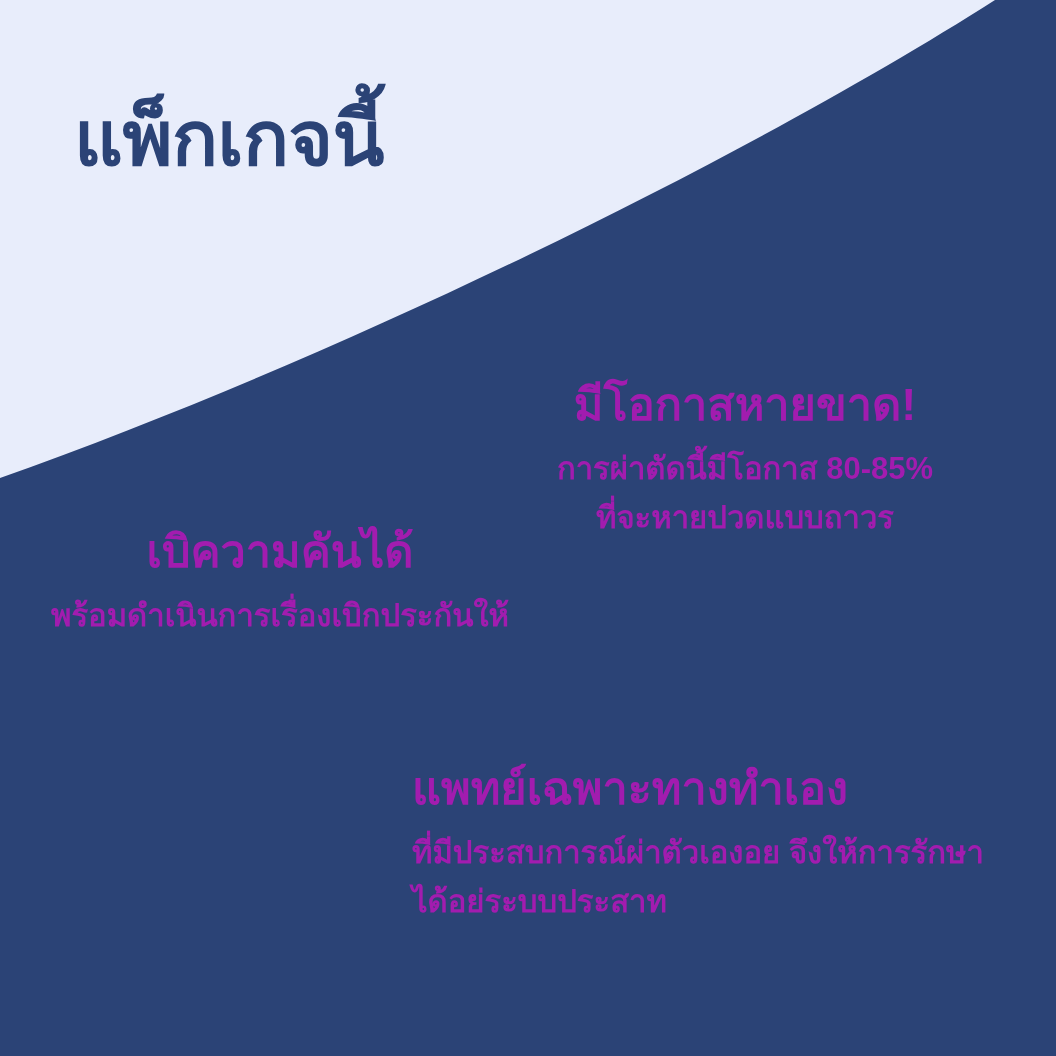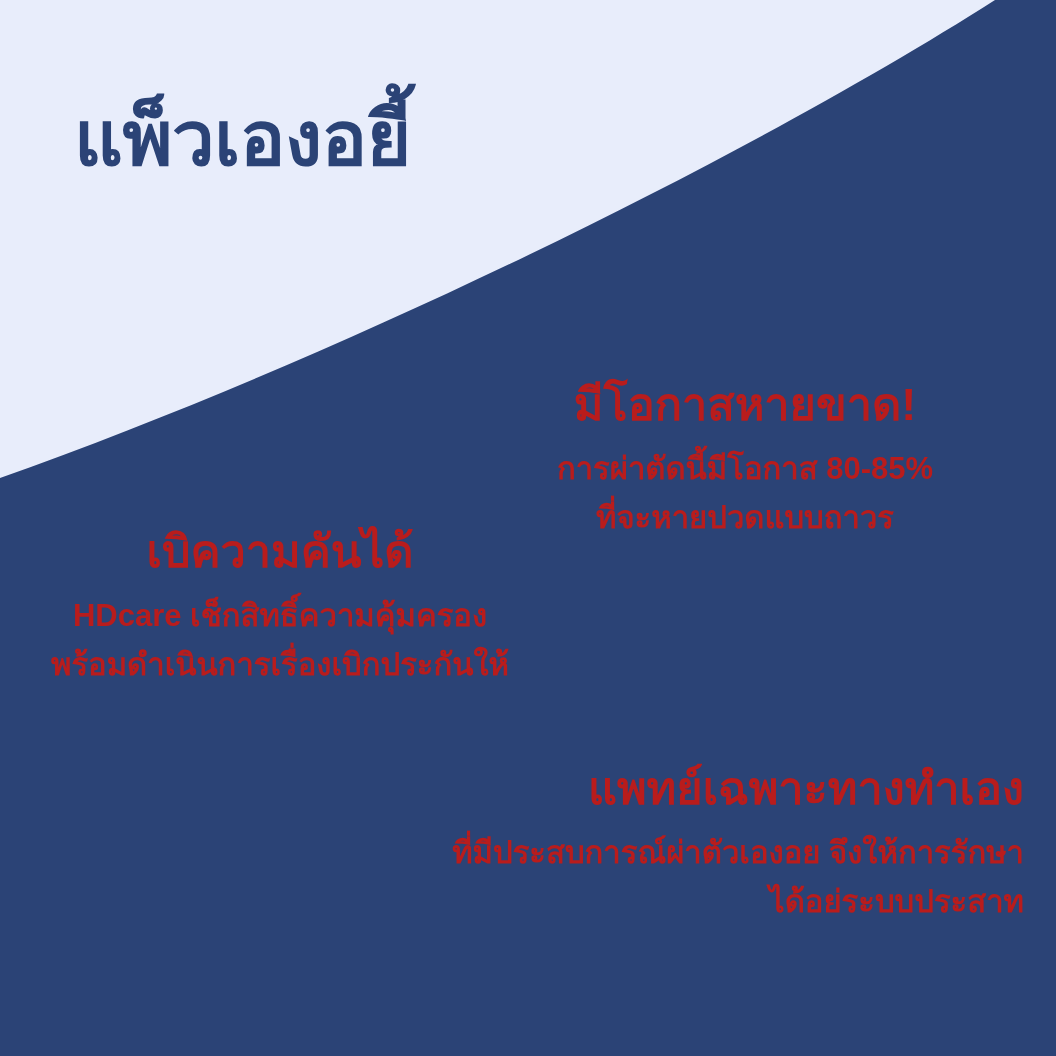--- a/index.html
+++ b/index.html
@@ -46,21 +46,21 @@
     text-align: left;
   }
   #headline .hl-line {
     display: block;
     white-space: nowrap;
   }
 
   
   .benefit {
     position: absolute;
-    color: #b91c1c;
+    color: #a21caf;
   }
   .benefit .b-title {
     display: block;
     font-weight: bold;
     font-size: 45px;
     line-height: 1.18;
     margin-bottom: 14px;
     white-space: nowrap;
   }
   .benefit .b-body {
@@ -83,51 +83,50 @@
   }
   
   #benefit-insurance {
     left: 20px;
     top: 525px;
     width: 520px;
     text-align: center;
   }
   
   #benefit-specialist {
-    left: 424px;
+    left: 412px;
     top: 762px;
     width: 600px;
-    text-align: right;
+    text-align: left;
   }
 </style>
 </head>
 <body>
 
 <div id="poster">
 
   <svg id="wave-layer" viewBox="0 0 1056 1056" preserveAspectRatio="none">
     <path d="M 995 0 C 760 150, 360 350, 0 478 L 0 1056 L 1056 1056 L 1056 0 Z" fill="#2b4376"></path>
   </svg>
 
   <div id="headline">
-    <span class="hl-line">แพ็วเองอยี้</span>
+    <span class="hl-line">แพ็กเกจนี้</span>
   </div>
 
   <div class="benefit" id="benefit-recovery">
     <span class="b-title">มีโอกาสหายขาด!</span>
     <span class="b-body">
       <span>การผ่าตัดนี้มีโอกาส 80-85%</span>
       <span>ที่จะหายปวดแบบถาวร</span>
     </span>
   </div>
 
   <div class="benefit" id="benefit-insurance">
     <span class="b-title">เบิความคันได้</span>
     <span class="b-body">
-      <span>HDcare เช็กสิทธิ์ความคุ้มครอง</span>
       <span>พร้อมดำเนินการเรื่องเบิกประกันให้</span>
     </span>
   </div>
 
   <div class="benefit" id="benefit-specialist">
     <span class="b-title">แพทย์เฉพาะทางทำเอง</span>
     <span class="b-body">
       <span>ที่มีประสบการณ์ผ่าตัวเองอย จึงให้การรักษา</span>
       <span>ได้อย่ระบบประสาท</span>
     </span>

